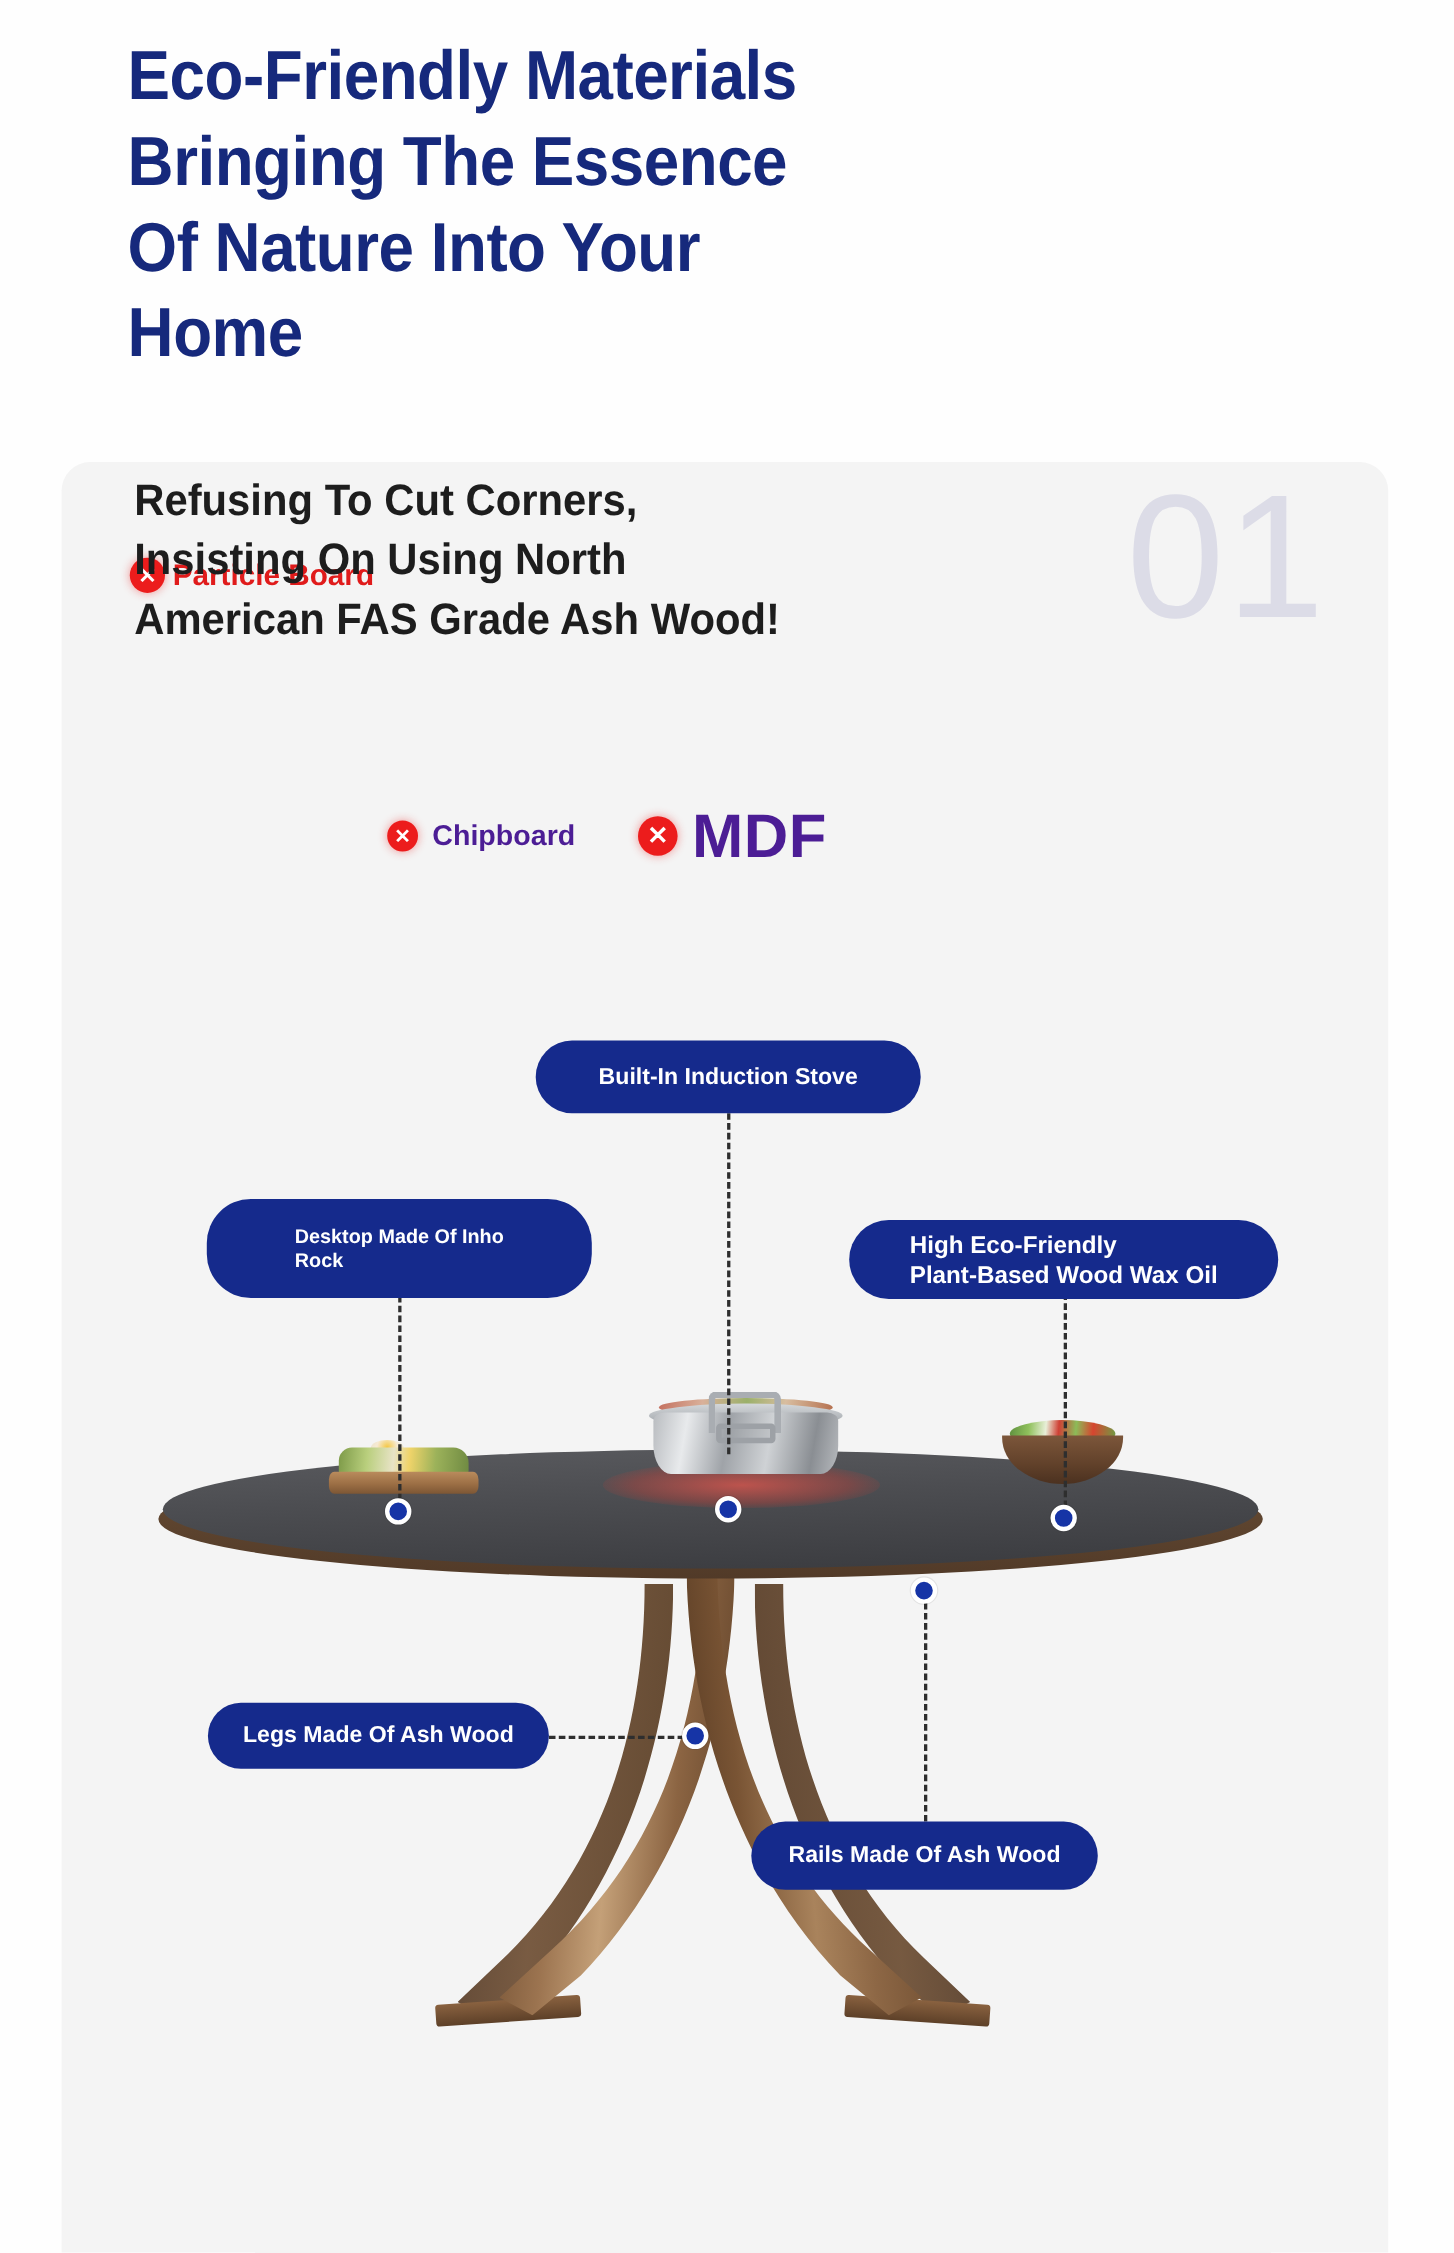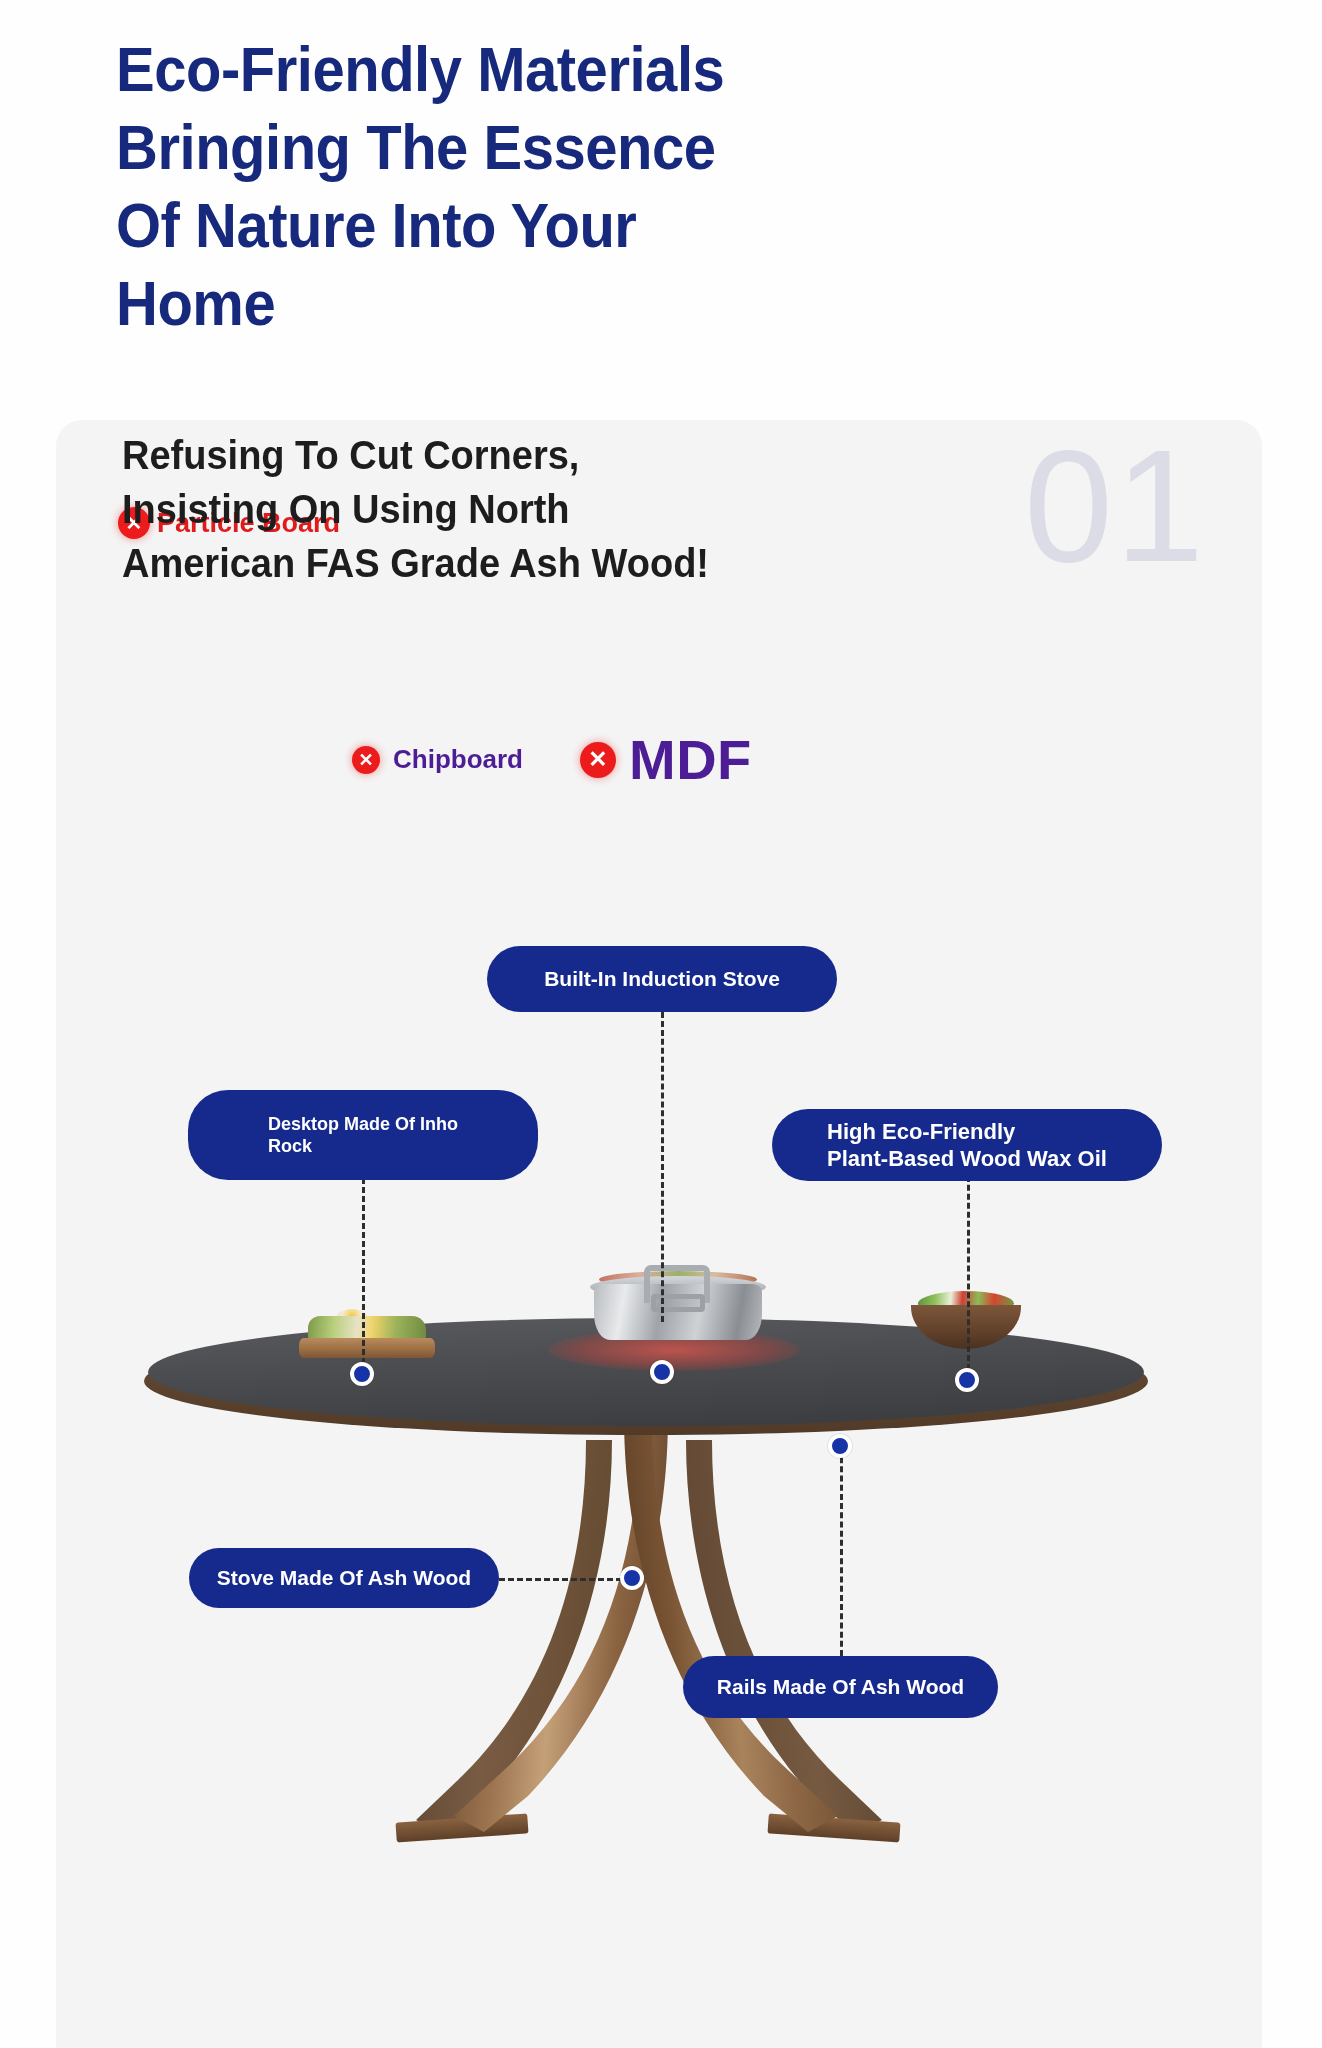--- a/index.html
+++ b/index.html
@@ -499,17 +499,17 @@
   <div class="hotspot" id="dot-legs"></div>
 
   <div class="callout" id="callout-stove">Built-In Induction Stove</div>
 
   <div class="callout" id="callout-desktop">Desktop Made Of Inho
 Rock</div>
 
   <div class="callout" id="callout-waxoil">High Eco-Friendly
 Plant-Based Wood Wax Oil</div>
 
-  <div class="callout" id="callout-legs">Stove Made Of Ash Wood</div>
+  <div class="callout" id="callout-legs">Legs Made Of Ash Wood</div>
 
   <div class="callout" id="callout-rails">Rails Made Of Ash Wood</div>
 
 </div>
 
 </body></html>

